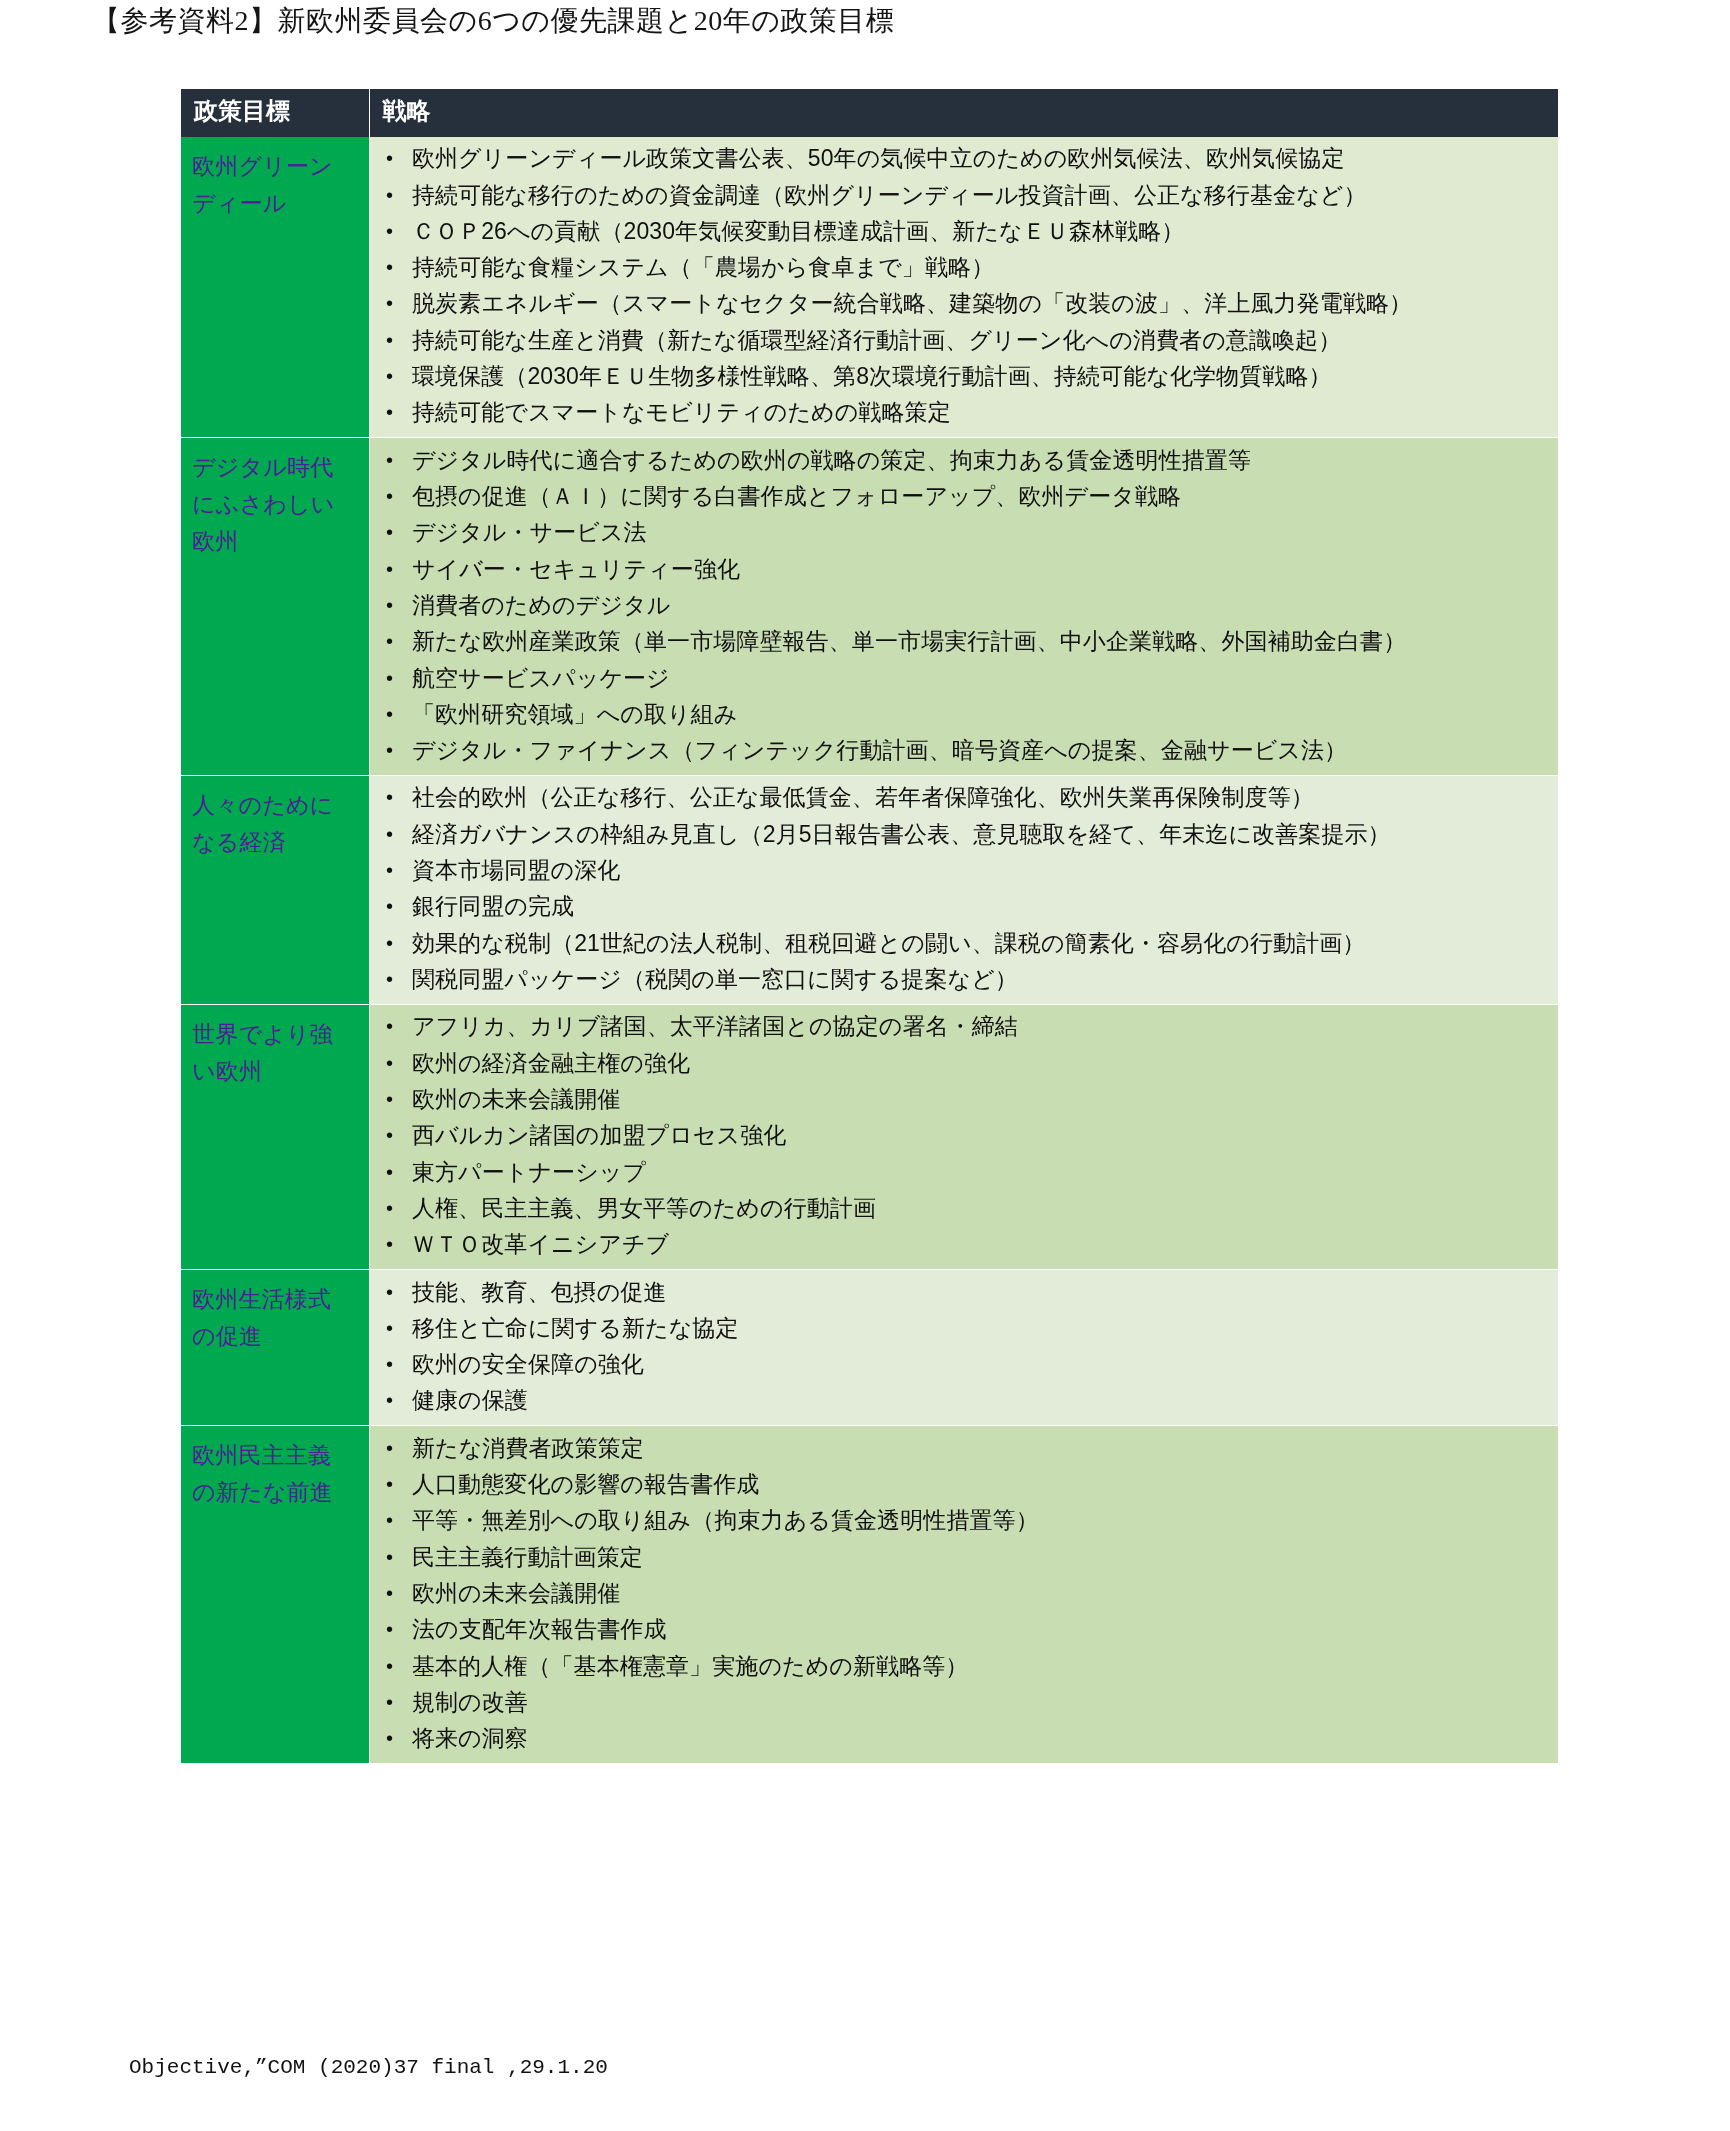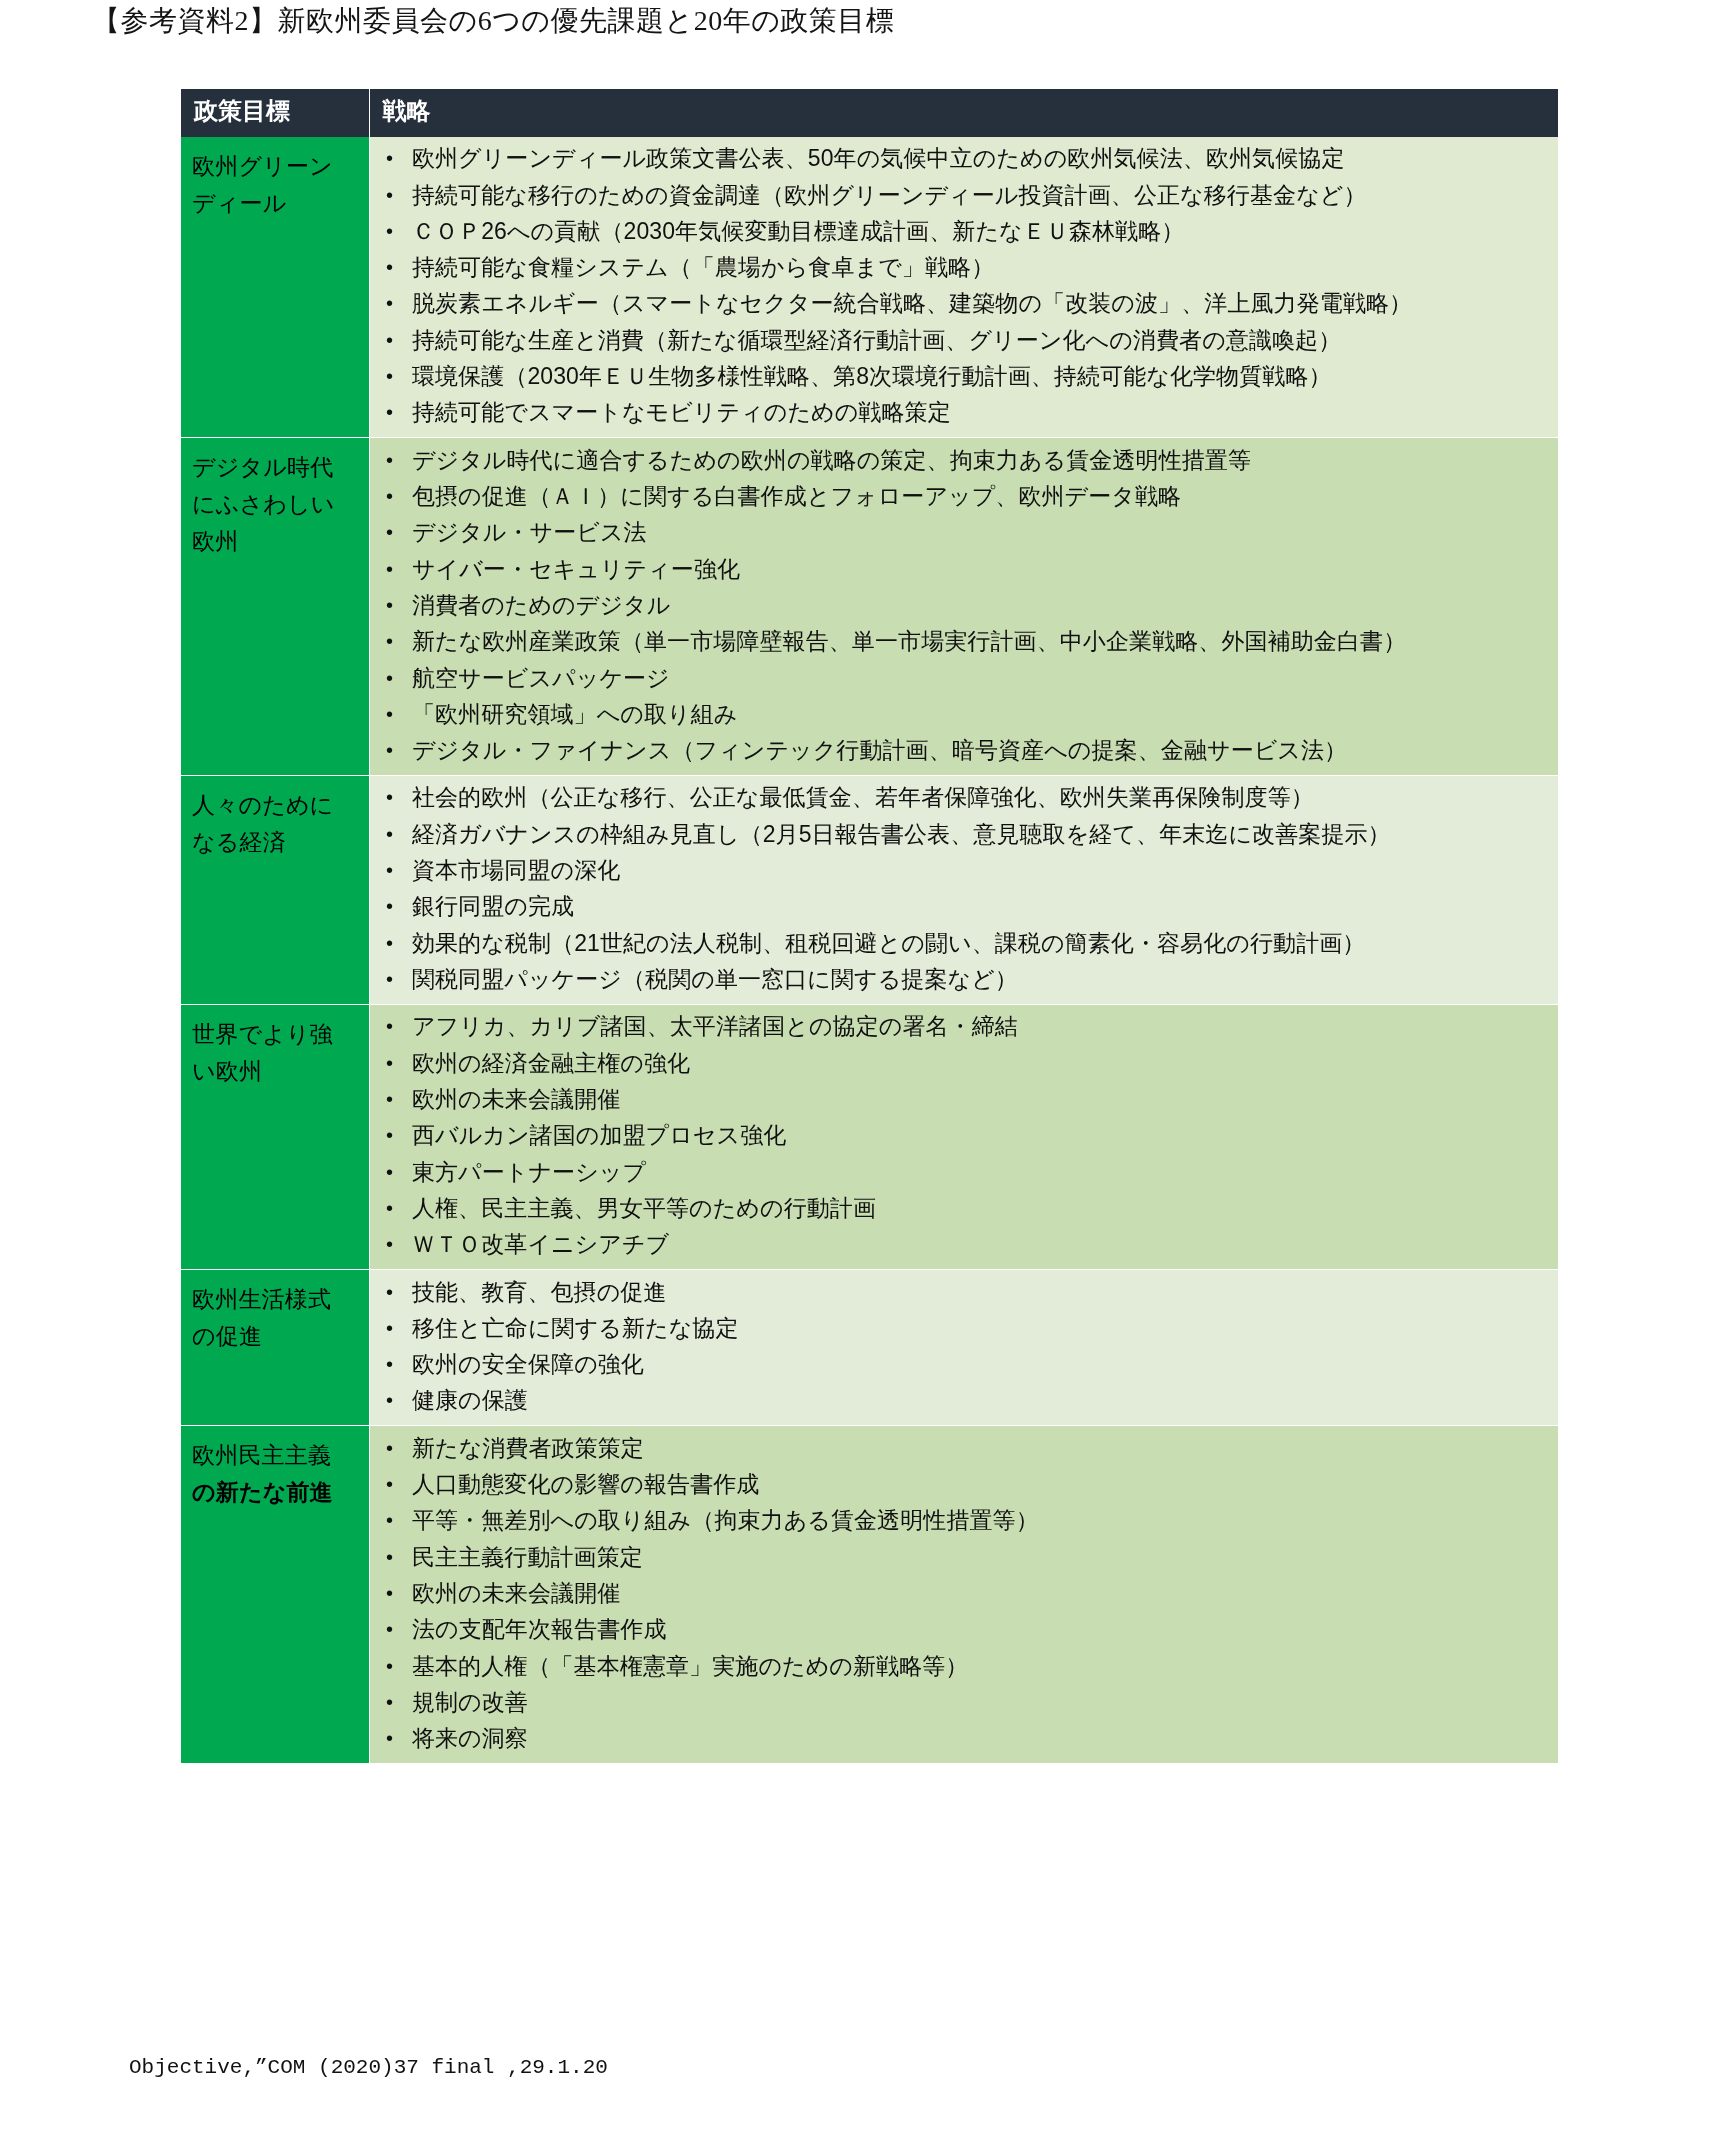--- a/index.html
+++ b/index.html
@@ -68,21 +68,21 @@
 
   .policy-table td {
     vertical-align: top;
     border-right: 1.8px solid #ffffff;
     border-bottom: 1.8px solid #ffffff;
   }
   .policy-table td.last { border-right: none; }
 
   td.goal-cell {
     background: #00a850;
-    color: #000000;
+    color: #4c1d95;
     font-size: 23px;
     line-height: 37px;
     padding: 11px 9.2px 9.2px 11px;
     font-family: "Liberation Sans", "DejaVu Sans", sans-serif;
     letter-spacing: 0.2px;
     margin-top: 28px;
   }
 
   td.strat-cell {
     padding: 7.4px 9.2px 9.2px 7.4px;
@@ -234,21 +234,21 @@
                 <li><span class="bullet">•</span><span>技能、教育、包摂の促進</span></li>
                 <li><span class="bullet">•</span><span>移住と亡命に関する新たな協定</span></li>
                 <li><span class="bullet">•</span><span>欧州の安全保障の強化</span></li>
                 <li><span class="bullet">•</span><span>健康の保護</span></li>
               </ul>
             </td>
           </tr>
           <tr>
             <td class="goal-cell">
               <span style="display: block;">欧州民主主義</span>
-              <span style="display: block; font-weight: bold;">の新たな前進</span>
+              <span style="display: block;">の新たな前進</span>
             </td>
             <td class="strat-cell last tint-b">
               <ul class="strat-list">
                 <li><span class="bullet">•</span><span>新たな消費者政策策定</span></li>
                 <li><span class="bullet">•</span><span>人口動態変化の影響の報告書作成</span></li>
                 <li><span class="bullet">•</span><span>平等・無差別への取り組み（拘束力ある賃金透明性措置等）</span></li>
                 <li><span class="bullet">•</span><span>民主主義行動計画策定</span></li>
                 <li><span class="bullet">•</span><span>欧州の未来会議開催</span></li>
                 <li><span class="bullet">•</span><span>法の支配年次報告書作成</span></li>
                 <li><span class="bullet">•</span><span>基本的人権（「基本権憲章」実施のための新戦略等）</span></li>

